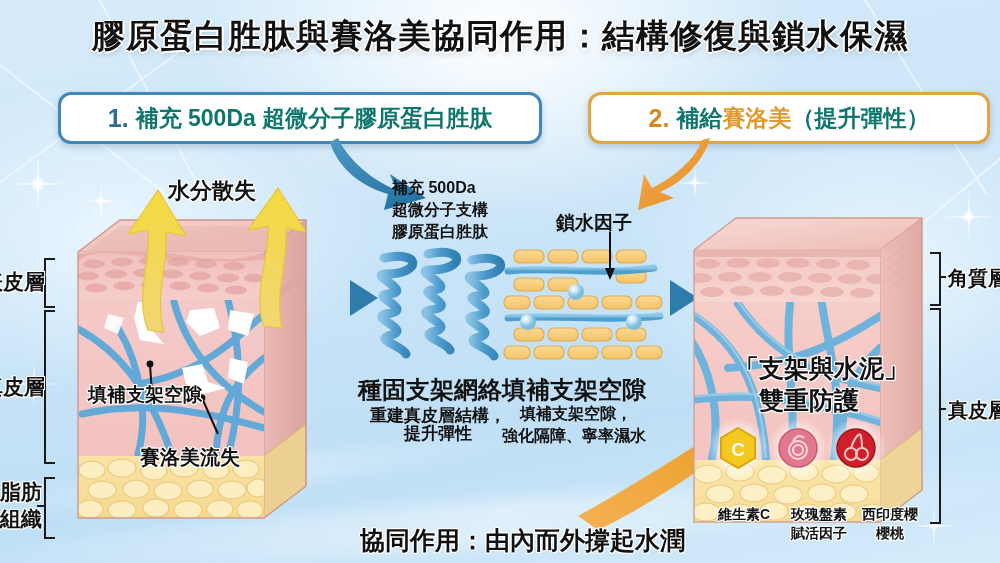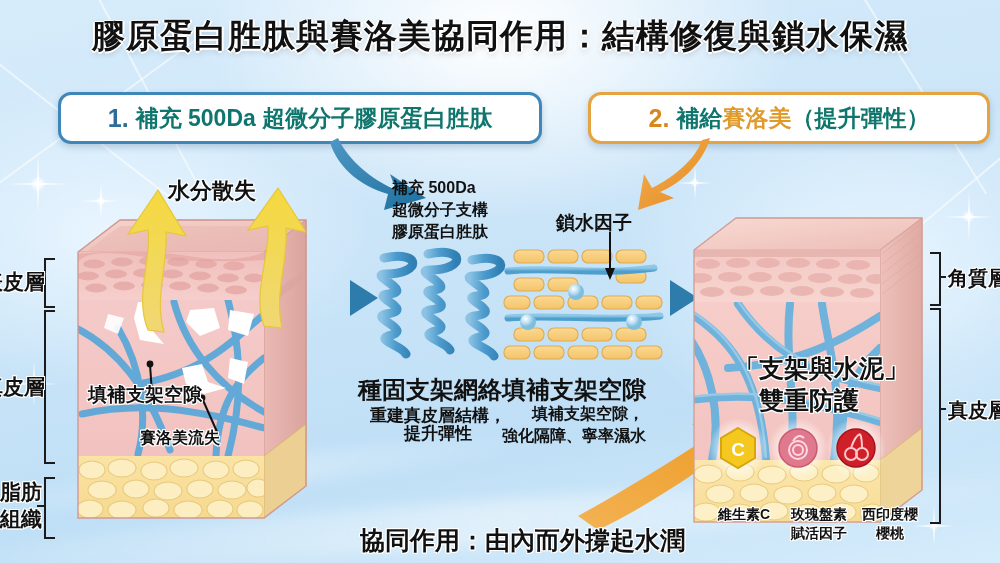--- a/index.html
+++ b/index.html
@@ -248,21 +248,21 @@
   <div class="brk left" style="left:44px;top:310px;height:150px;"></div>
   <div class="tick" style="left:37px;top:384px;"></div>
   <div class="lbl outline" style="left:-18px;top:373px;font-size:21px;width:60px;text-align:right;">真皮層</div>
 
   <div class="brk left" style="left:44px;top:477px;height:58px;"></div>
   <div class="tick" style="left:37px;top:505px;"></div>
   <div class="lbl outline" style="left:-18px;top:478px;font-size:21px;width:60px;text-align:right;">脂肪</div>
   <div class="lbl outline" style="left:-18px;top:505px;font-size:21px;width:60px;text-align:right;">組織</div>
 
   <div class="lbl outline" style="left:88px;top:382px;font-size:19px;">填補支架空隙</div>
-  <div class="lbl outline" style="left:140px;top:428px;font-size:16px;">賽洛美流失</div>
+  <div class="lbl outline" style="left:140px;top:444px;font-size:20px;">賽洛美流失</div>
 
   <div class="lbl" style="left:392px;top:178px;font-size:16px;">補充 500Da</div>
   <div class="lbl" style="left:392px;top:200px;font-size:16px;">超微分子支構</div>
   <div class="lbl" style="left:392px;top:222px;font-size:16px;">膠原蛋白胜肽</div>
 
   <svg style="position:absolute;left:348px;top:278px;width:32px;height:40px;">
     <path d="M2 2 L30 20 L2 38 Z" fill="#2e7cab"></path>
   </svg>
 
   <svg style="position:absolute;left:376px;top:248px;width:140px;height:120px;">
@@ -330,21 +330,21 @@
       <path d="M-4 70 C 46 66, 96 74, 148 68"></path>
     </g>
     <circle cx="64" cy="44" r="8" fill="url(#drop)"></circle>
     <circle cx="16" cy="74" r="8" fill="url(#drop)"></circle>
     <circle cx="122" cy="74" r="8" fill="url(#drop)"></circle>
     <path d="M98 -16 L98 26" stroke="#111" stroke-width="2" fill="none"></path>
     <path d="M98 32 L93 20 L103 20 Z" fill="#111"></path>
   </svg>
 
   <div class="lbl" style="left:502px;top:374px;font-size:24px;">填補支架空隙</div>
-  <div class="lbl" style="left:520px;top:404px;font-size:16px;margin-left:12px;">填補支架空隙，</div>
+  <div class="lbl" style="left:520px;top:404px;font-size:16px;">填補支架空隙，</div>
   <div class="lbl" style="left:502px;top:426px;font-size:16px;">強化隔障、寧率濕水</div>
 
   <svg style="position:absolute;left:668px;top:278px;width:32px;height:40px;">
     <path d="M2 2 L30 20 L2 38 Z" fill="#2e7cab"></path>
   </svg>
 
   <svg style="position:absolute;left:588px;top:398px;width:200px;height:132px;">
     <defs>
         <linearGradient id="bigo" x1="0" y1="1" x2="1" y2="0">
       <stop offset="0%" stop-color="#f4b254"></stop>

